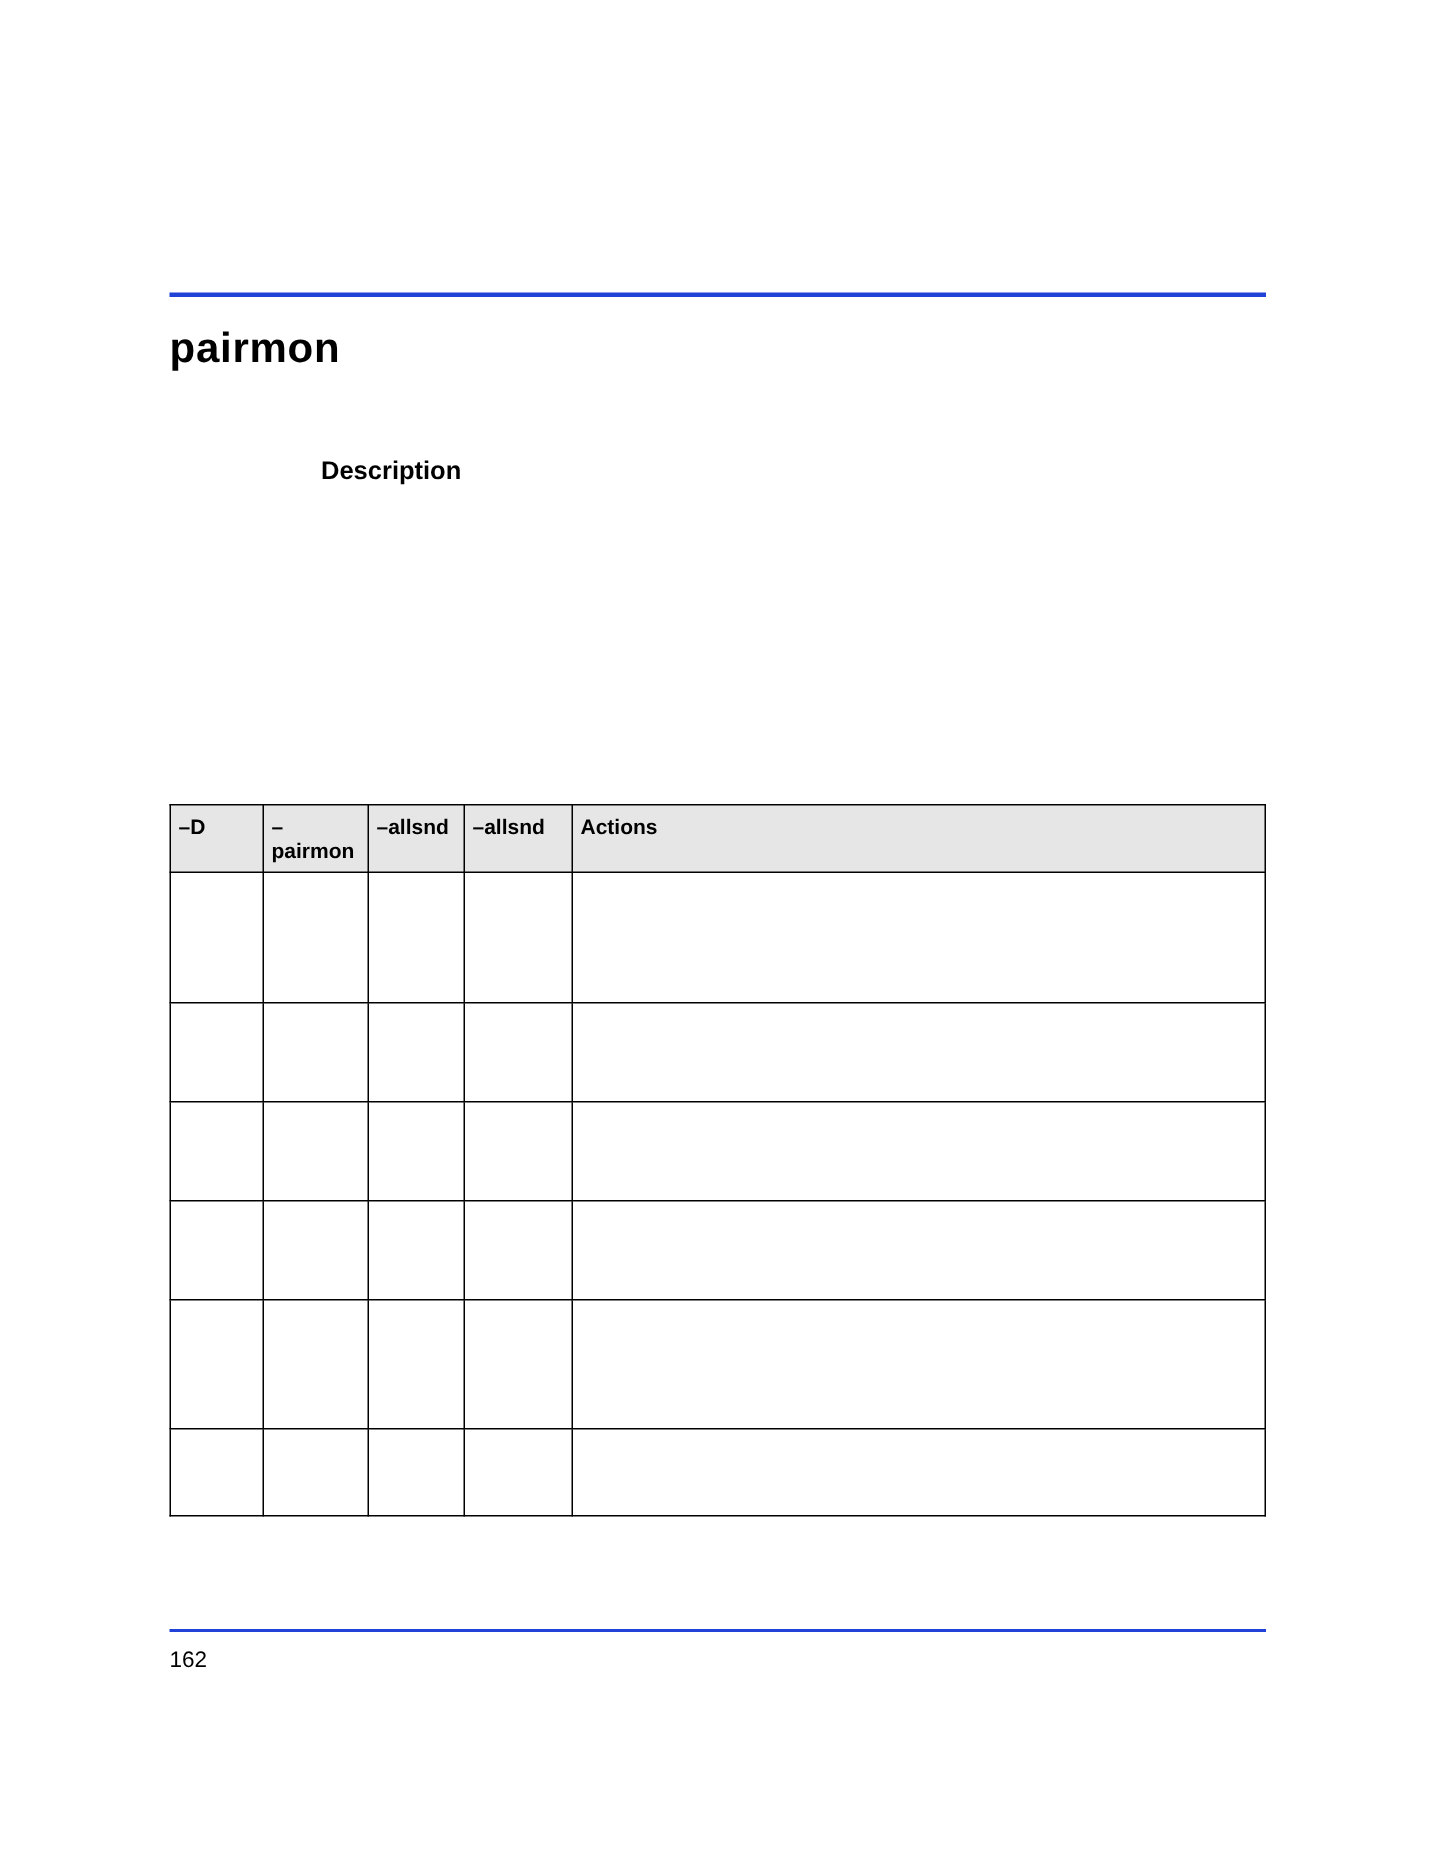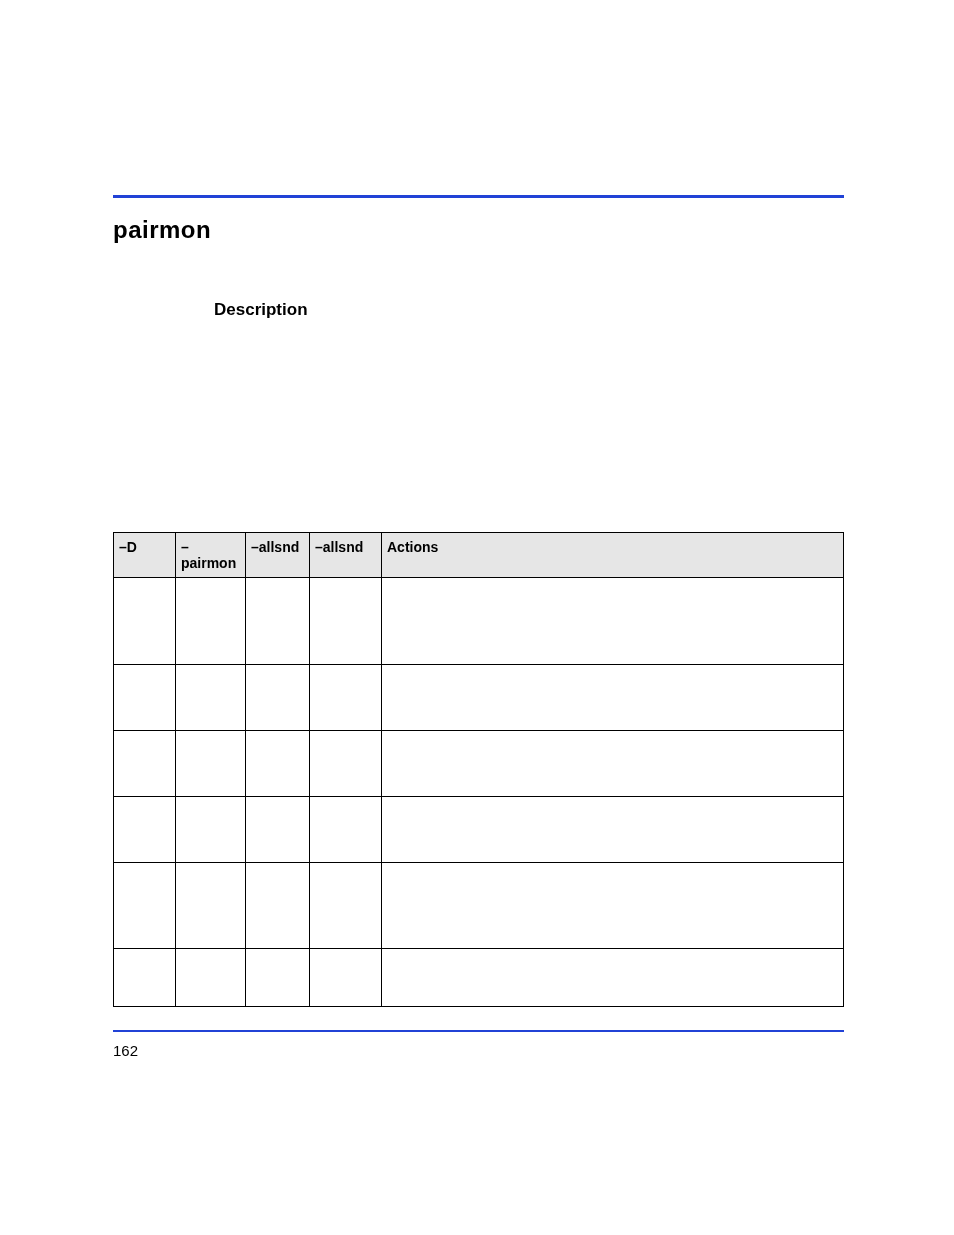--- a/index.html
+++ b/index.html
@@ -13,21 +13,21 @@
     }
     .page {
       padding: 195px 110px 0 113px;
     }
     .top-rule {
       height: 3px;
       background: #2142d6;
       margin-bottom: 18px;
     }
     .title {
-      font-size: 24px;
+      font-size: 28px;
       font-weight: bold;
       letter-spacing: 0.5px;
       margin-bottom: 56px;
     }
     .desc-heading {
       margin-left: 101px;
       font-size: 17px;
       font-weight: bold;
     }
     .table-wrap {
@@ -58,21 +58,21 @@
     tr.r1 td { height: 87px; }
     tr.r2 td { height: 66px; }
     tr.r3 td { height: 66px; }
     tr.r4 td { height: 66px; }
     tr.r5 td { height: 86px; }
     tr.r6 td { height: 58px; }
     .footer {
       position: absolute;
       left: 113px;
       right: 110px;
-      top: 1030px;
+      top: 1086px;
     }
     .footer-rule {
       height: 2px;
       background: #2142d6;
       margin-bottom: 10px;
     }
     .footer-row {
       display: flex;
       justify-content: space-between;
       align-items: baseline;

